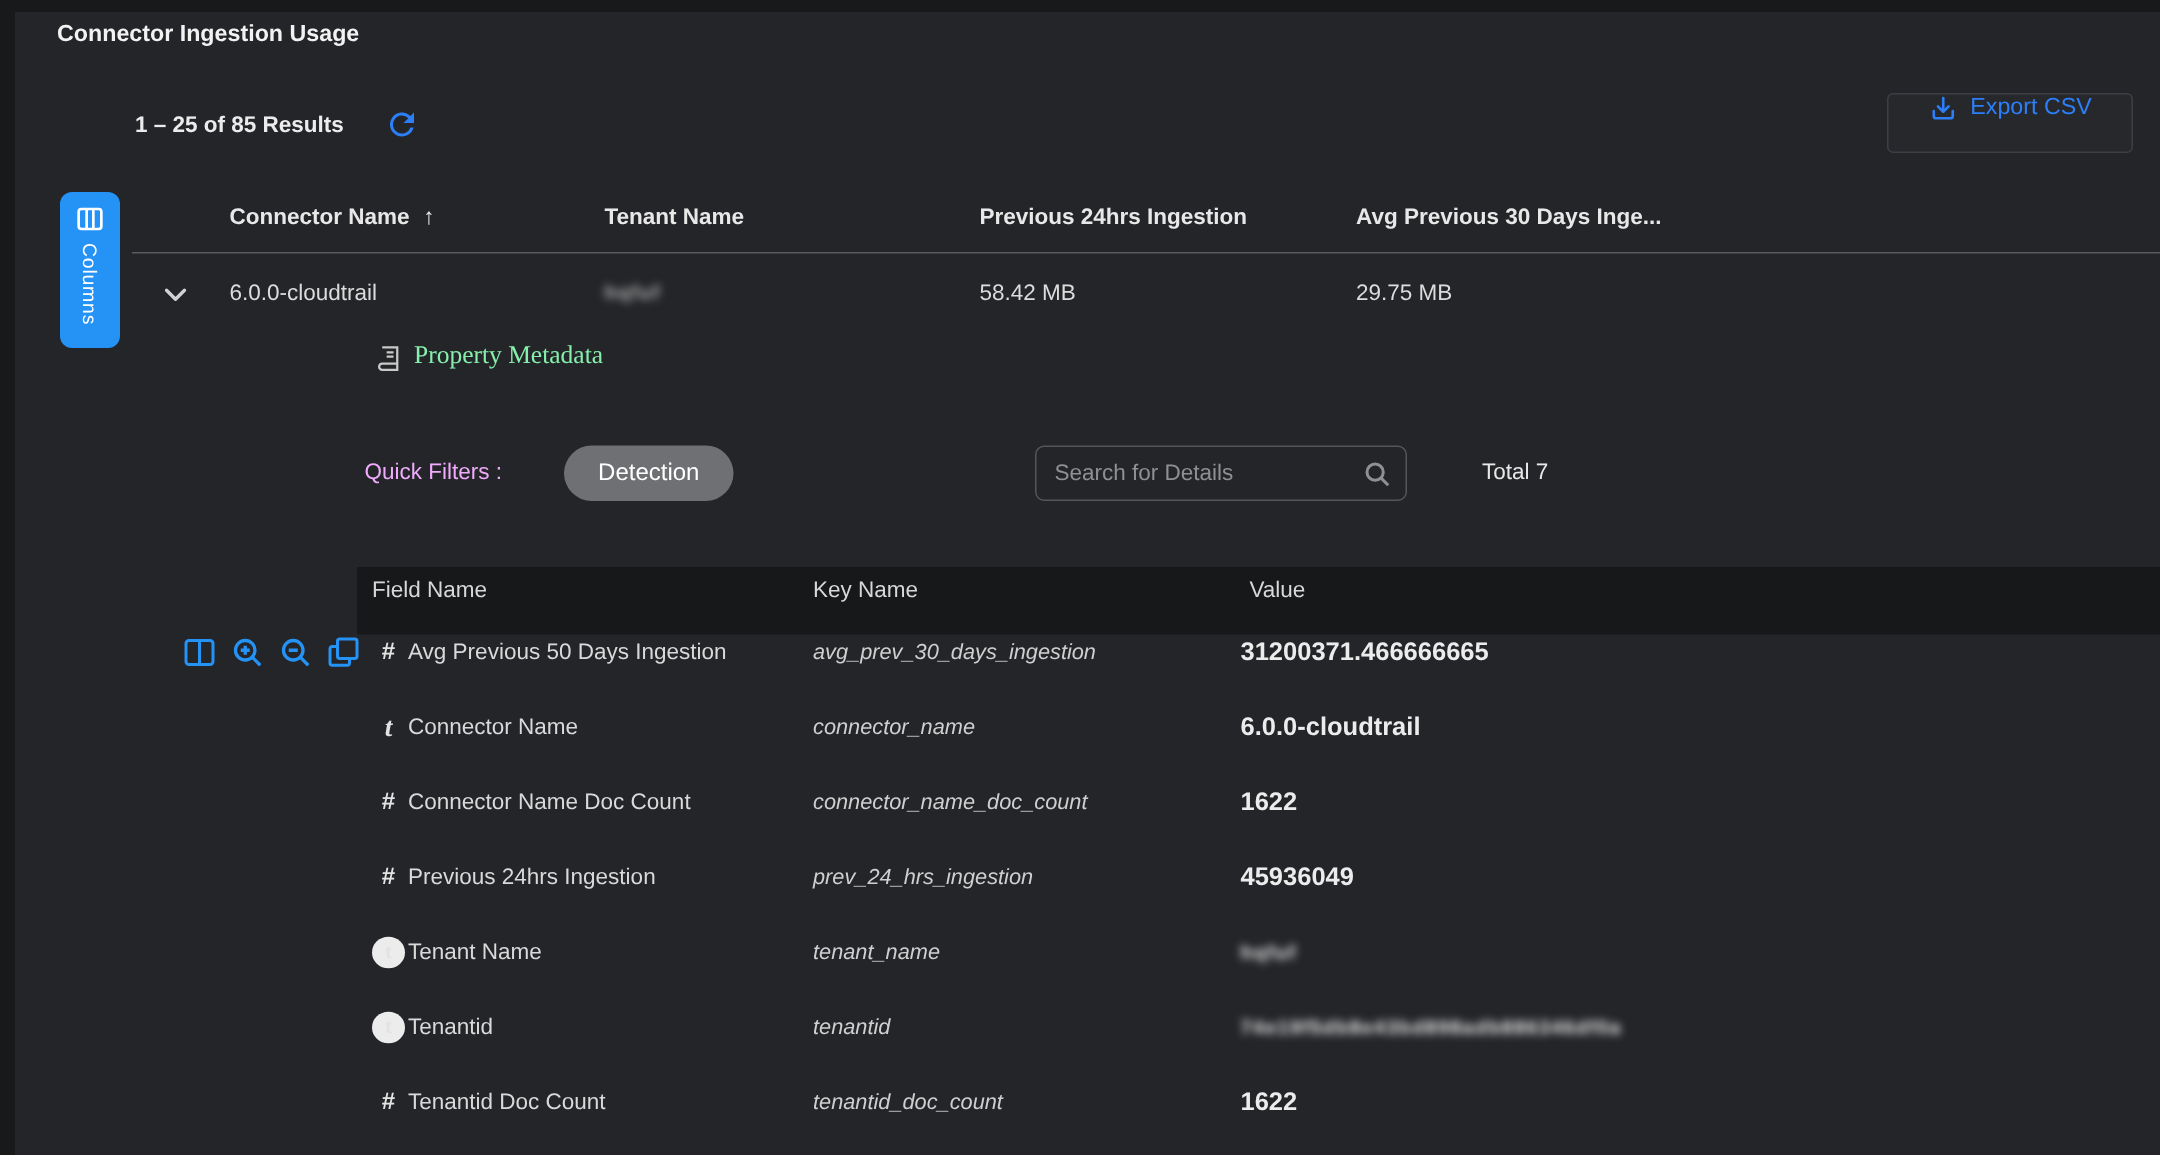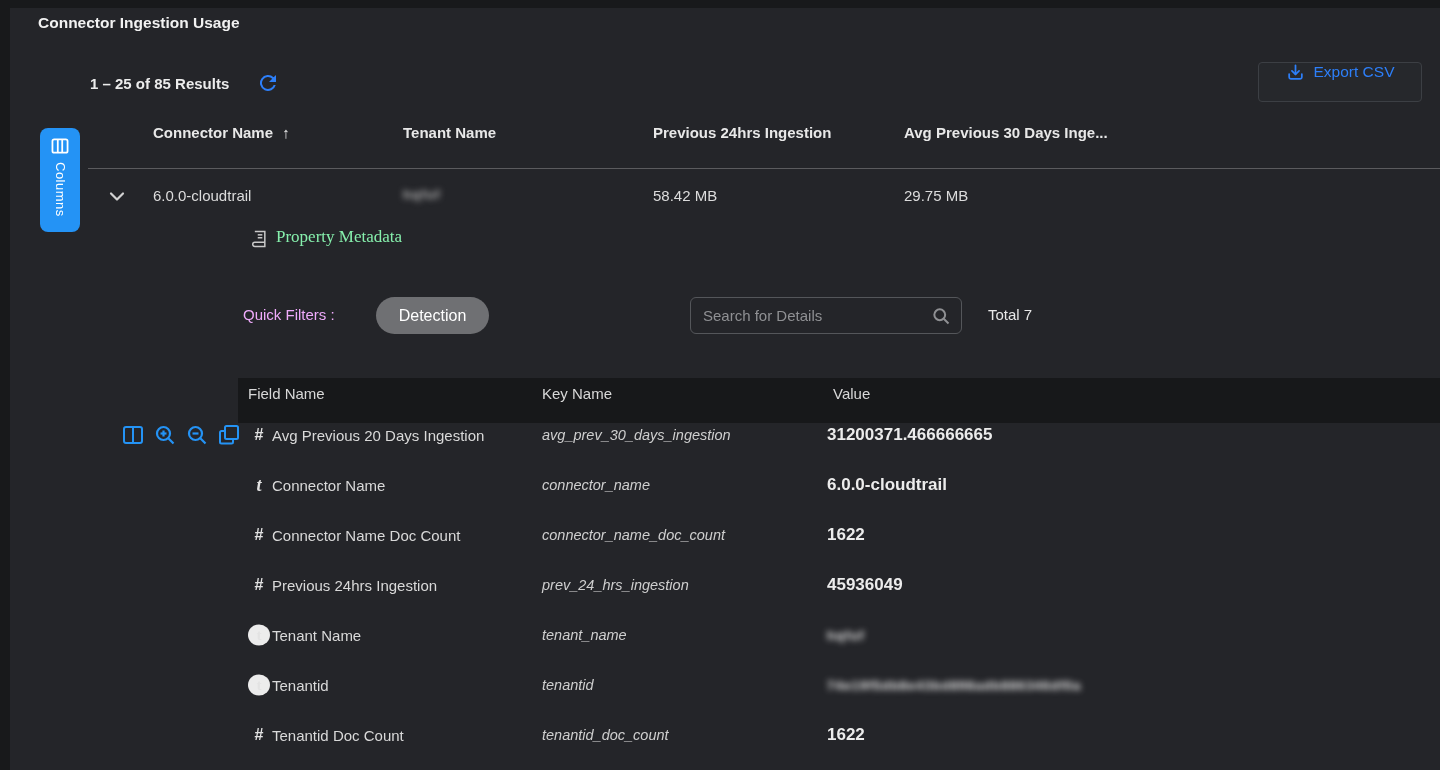--- a/index.html
+++ b/index.html
@@ -12,29 +12,29 @@
   .page-title { position:absolute; left:38px; top:14px; font-size:15.5px; font-weight:600; color:#f2f2f2; }
 
   .results-summary { position:absolute; left:90px; top:75px; font-size:15px; font-weight:600; color:#ececec; }
   .refresh-btn { position:absolute; left:255px; top:71px; width:26px; height:26px; background:none; border:none; cursor:pointer; }
 
   .search-box { position:absolute; display:flex; align-items:center; border:1px solid #54565a; border-radius:6px; background:transparent; }
   .search-box input { flex:1; background:transparent; border:none; outline:none; color:#ddd; font-size:15px; padding:0 6px 0 12px; font-family:"Liberation Sans", sans-serif; }
   .search-box input::placeholder { color:#8f9093; }
   .search-box .mag { flex:none; margin-right:10px; display:flex; }
   .search-page { left:298px; top:65px; width:277px; height:36px; }
-  .search-details { left:690px; top:297px; width:272px; height:37px; }
+  .search-details { left:690px; top:297px; width:248px; height:37px; }
 
   .export-btn { position:absolute; left:1258px; top:62px; width:164px; height:40px; display:flex; align-items:flex-start; justify-content:center; gap:9px; background:#26282c; border:1px solid #3c3f44; border-radius:4px; cursor:pointer; }
   .export-btn span { color:#2d7ff9; font-size:15.5px; }
 
   .columns-tab { position:absolute; left:40px; top:128px; width:40px; height:104px; background:#2493f5; border-radius:8px; display:flex; flex-direction:column; align-items:center; padding-top:10px; gap:8px; cursor:pointer; border:none; }
   .columns-tab .vlabel { writing-mode:vertical-rl; color:#fff; font-size:13px; letter-spacing:0.5px; }
 
-  .mt-header { position:absolute; top:124px; font-size:15px; font-weight:700; color:#e8e8e8; cursor:pointer; }
+  .mt-header { position:absolute; top:136px; font-size:15px; font-weight:700; color:#e8e8e8; cursor:pointer; }
   .mt-divider { position:absolute; left:88px; right:0; top:168px; height:1px; background:#5b5b5e; }
   .mt-cell { position:absolute; top:187px; font-size:15px; color:#dcdcdc; }
   .chevron { position:absolute; left:104px; top:184px; width:26px; height:26px; background:none; border:none; cursor:pointer; }
 
   .redacted { filter:blur(3px); color:#b5b5b5; font-weight:700; letter-spacing:1px; user-select:none; }
 
   .pm-title { position:absolute; left:276px; top:227px; font-size:17px; font-weight:500; color:#86efac;font-family:Liberation Serif, serif; }
   .pm-book { position:absolute; left:249px; top:229px; }
 
   .qf-label { position:absolute; left:243px; top:306px; font-size:15px; color:#f0abfc; }
@@ -182,21 +182,21 @@
       <svg width="24" height="24" viewBox="0 0 24 24" fill="none" stroke="#2493f5" stroke-width="2">
           <rect x="8" y="3" width="13" height="13" rx="1.5"></rect>
           <path d="M16 16v3a1.5 1.5 0 0 1-1.5 1.5H4.5A1.5 1.5 0 0 1 3 19V9.5A1.5 1.5 0 0 1 4.5 8H8"></path>
         </svg>
     </button>
   </div>
 
   <div class="dt-rows" id="dt-rows">
     <div class="dt-row">
       <span class="cell type-ico ico-number">#</span>
-      <span class="cell field">Avg Previous 20 Days Ingestion</span>
+      <span class="cell field">Avg Previous 50 Days Ingestion</span>
       <span class="cell key">avg_prev_30_days_ingestion</span>
       <span class="cell value">31200371.466666665</span>
     </div>
 
     <div class="dt-row">
       <span class="cell type-ico ico-text">t</span>
       <span class="cell field">Connector Name</span>
       <span class="cell key">connector_name</span>
       <span class="cell value">6.0.0-cloudtrail</span>
     </div>

